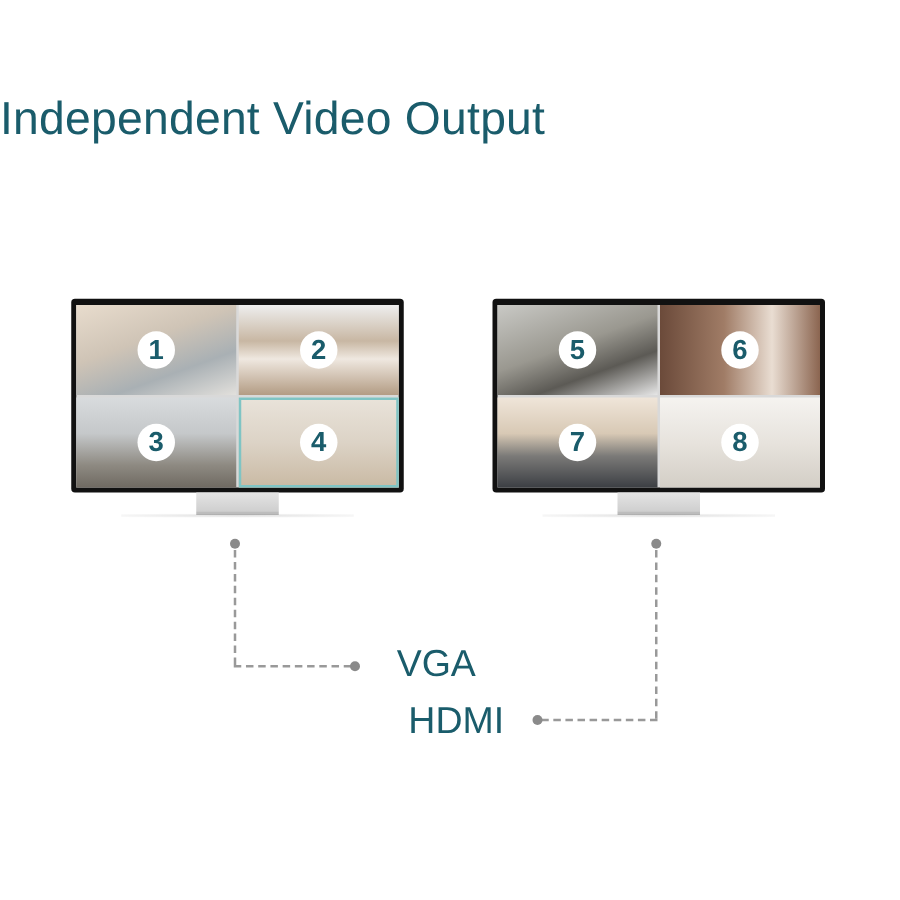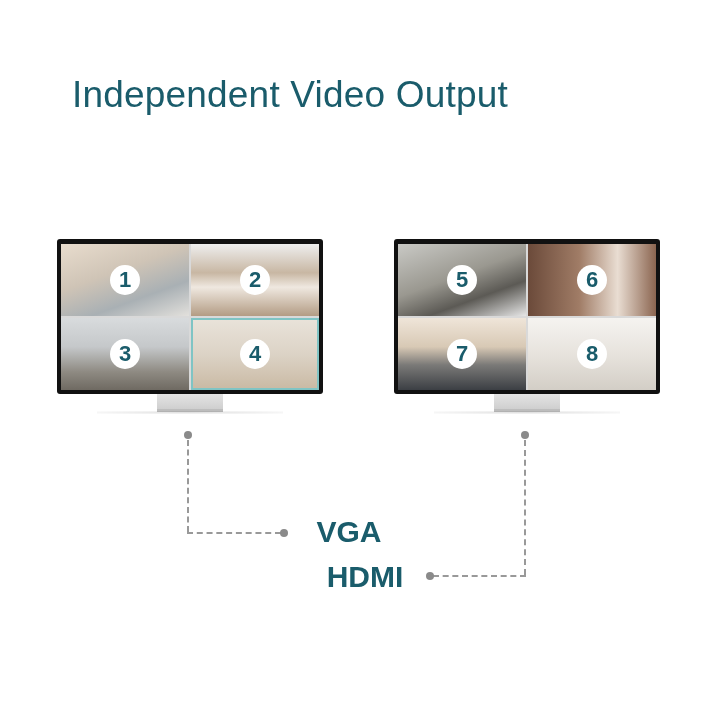--- a/index.html
+++ b/index.html
@@ -3,21 +3,21 @@
   <meta charset="utf-8">
   <style>
     html, body { margin: 0; padding: 0; }
     body {
       width: 720px; height: 720px; background: #ffffff;
       position: relative; overflow: hidden;
       font-family: "Liberation Sans", "DejaVu Sans", sans-serif;
     }
     .title {
       position: absolute; left: 0; top: 74px; width: 580px;
-      text-align: center; font-size: 37px; color: #1a5c6b;
+      text-align: left; font-size: 37px; color: #1a5c6b;
       letter-spacing: 0.2px;
     }
     .monitor { position: absolute; width: 266px; height: 180px; }
     .bezel {
       position: absolute; left: 0; top: 0; width: 266px; height: 155px;
       background: #111; border-radius: 3px; box-sizing: border-box;
       padding: 5px 4px 4px 4px;
     }
     .screen {
       position: relative; width: 100%; height: 100%;
@@ -41,21 +41,21 @@
       position: absolute; left: 40px; top: 172px; width: 186px; height: 3px;
       background: radial-gradient(ellipse at center, rgba(0,0,0,0.12), rgba(0,0,0,0));
     }
     .dot {
       position: absolute; width: 8px; height: 8px; border-radius: 50%;
       background: #8a8a8a;
     }
     .dash-v { position: absolute; width: 0; border-left: 2px dashed #999; }
     .dash-h { position: absolute; height: 0; border-top: 2px dashed #999; }
     .port-label {
-      position: absolute; font-size: 30px; color: #1a5c6b; text-align: center; font-weight: bold;
+      position: absolute; font-size: 30px; color: #1a5c6b; text-align: center;
     }
     
     .s1 { background: linear-gradient(160deg, #e8dccd 0%, #cfc4b6 40%, #a9b0b4 70%, #e2e0dc 100%); }
     .s2 { background: linear-gradient(180deg, #eeeeee 0%, #c8b7a3 40%, #efe8e0 60%, #b39c84 100%); }
     .s3 { background: linear-gradient(180deg, #d8dbdd 0%, #c5c8ca 40%, #8e8a82 75%, #6f6a62 100%); }
     .s4 { background: linear-gradient(180deg, #e9e3da 0%, #dcd3c6 50%, #c9b9a3 100%); }
     .s5 { background: linear-gradient(160deg, #c9c9c5 0%, #9a9890 45%, #5c5a55 70%, #e6e6e6 100%); }
     .s6 { background: linear-gradient(90deg, #6b4a3a 0%, #a07c66 40%, #e9ddd2 70%, #8b6550 100%); }
     .s7 { background: linear-gradient(180deg, #efe5d9 0%, #d8c9b5 40%, #7b7a78 65%, #3c3f44 100%); }
     .s8 { background: linear-gradient(180deg, #f5f3f0 0%, #e7e3dd 50%, #d3cec6 100%); }

